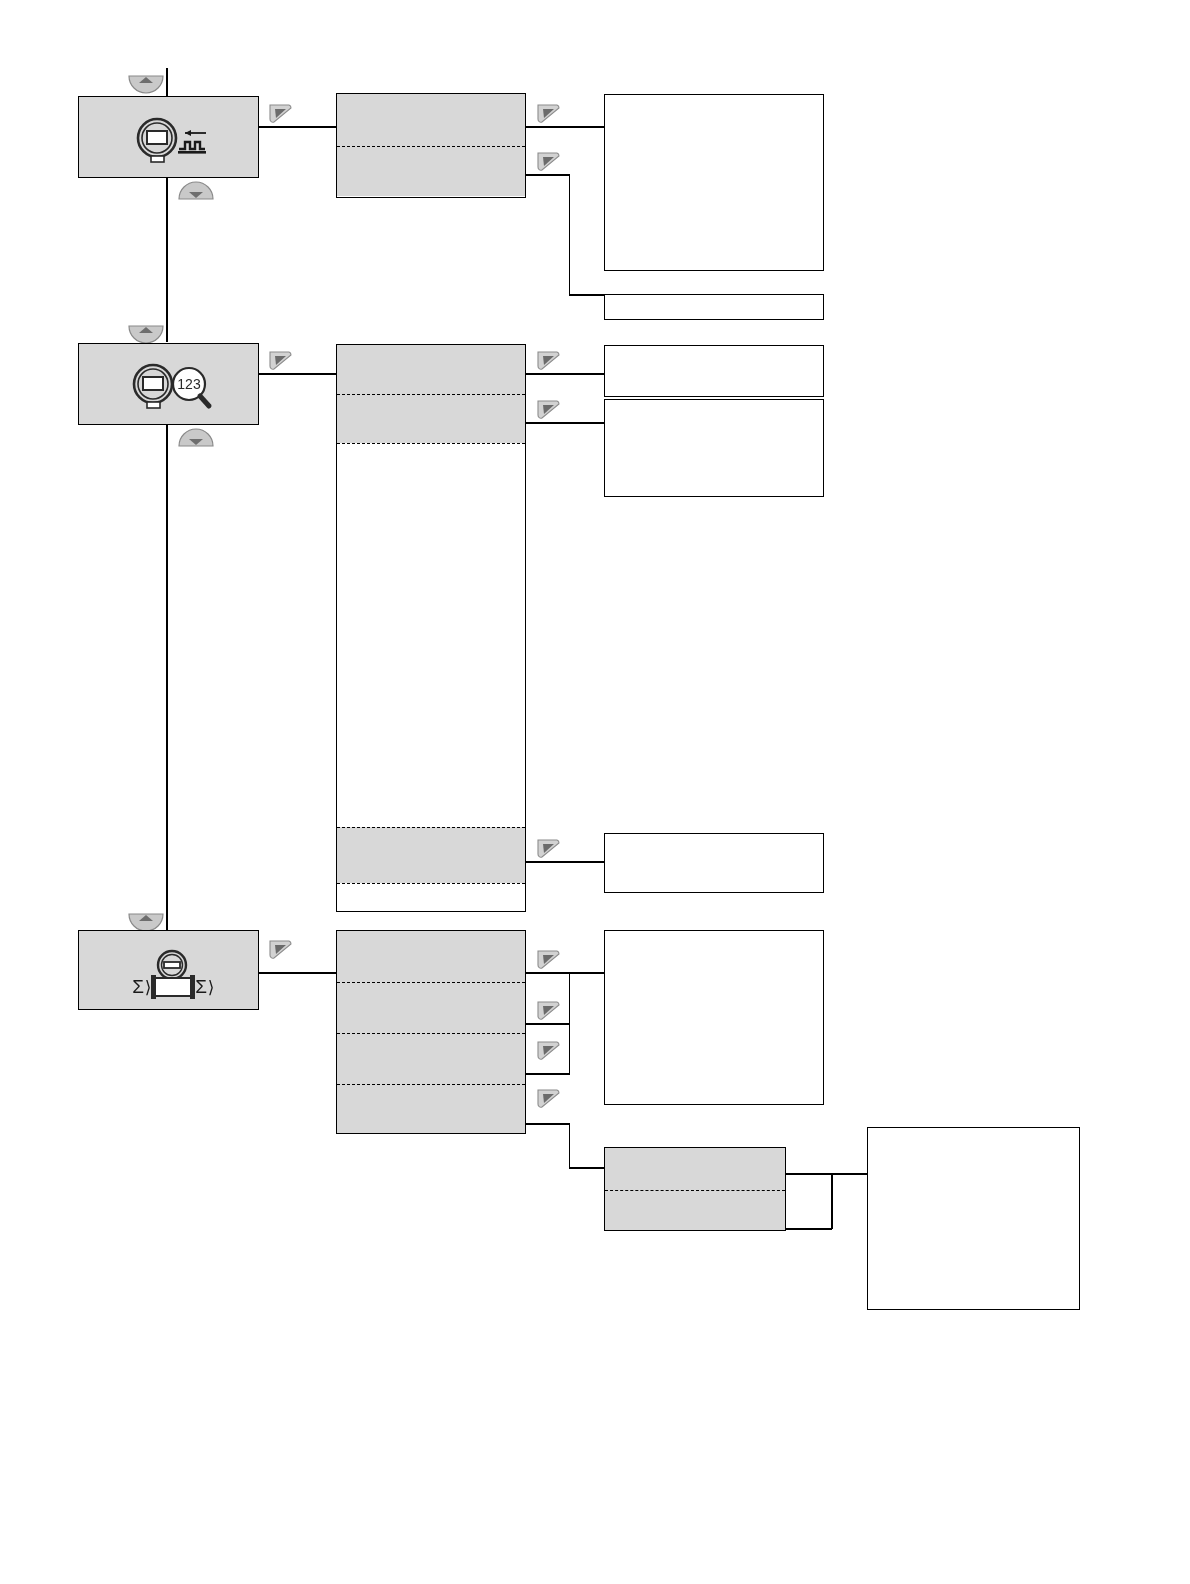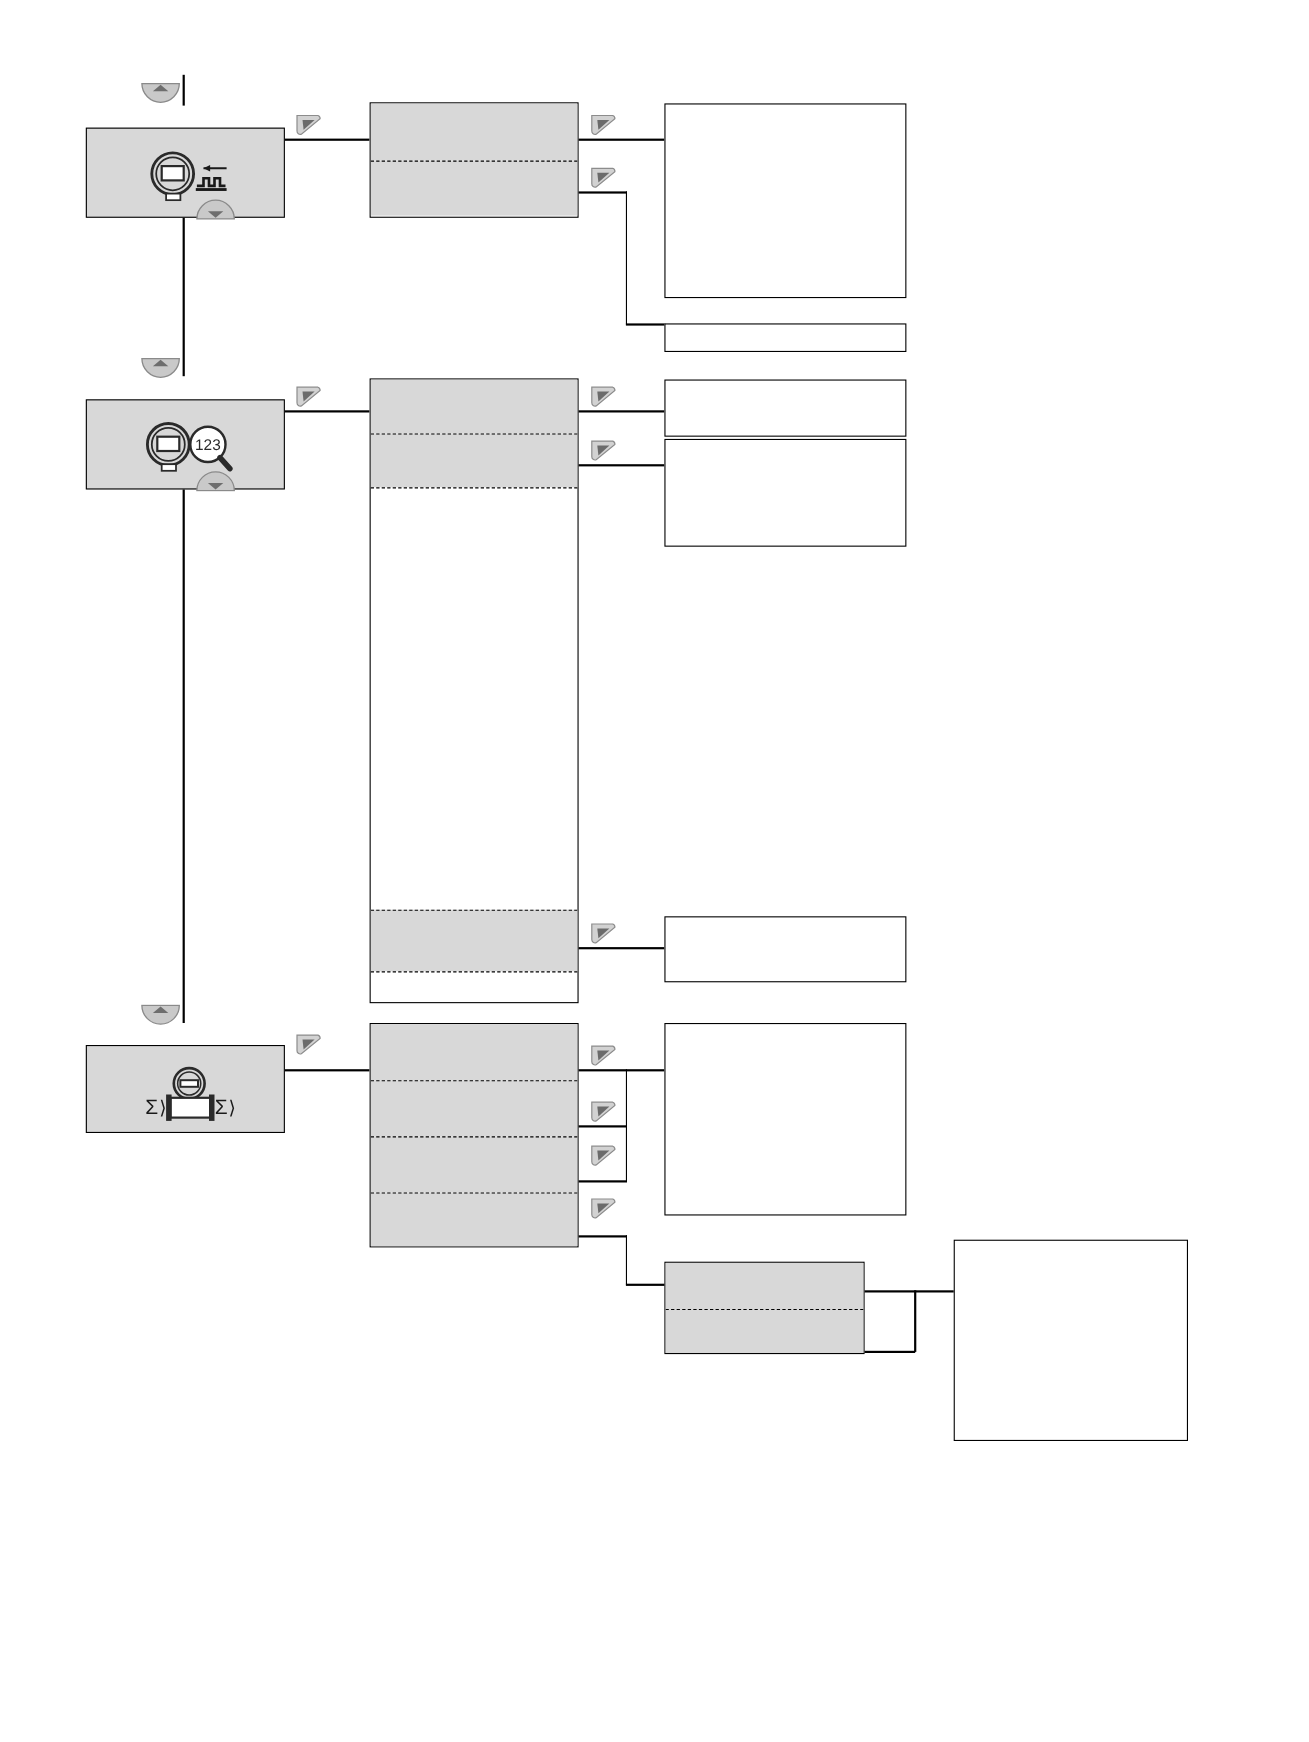--- a/index.html
+++ b/index.html
@@ -17,21 +17,20 @@
     background: #ffffff;
     overflow: hidden;
   }
 
   
   .block {
     position: absolute;
     box-sizing: border-box;
     background: #d8d8d8;
     border: 1.6px solid #000000;
-    margin-top: 20px;
   }
   
   .block-white {
     position: absolute;
     box-sizing: border-box;
     background: #ffffff;
     border: 1.6px solid #000000;
   }
   
   .column {

